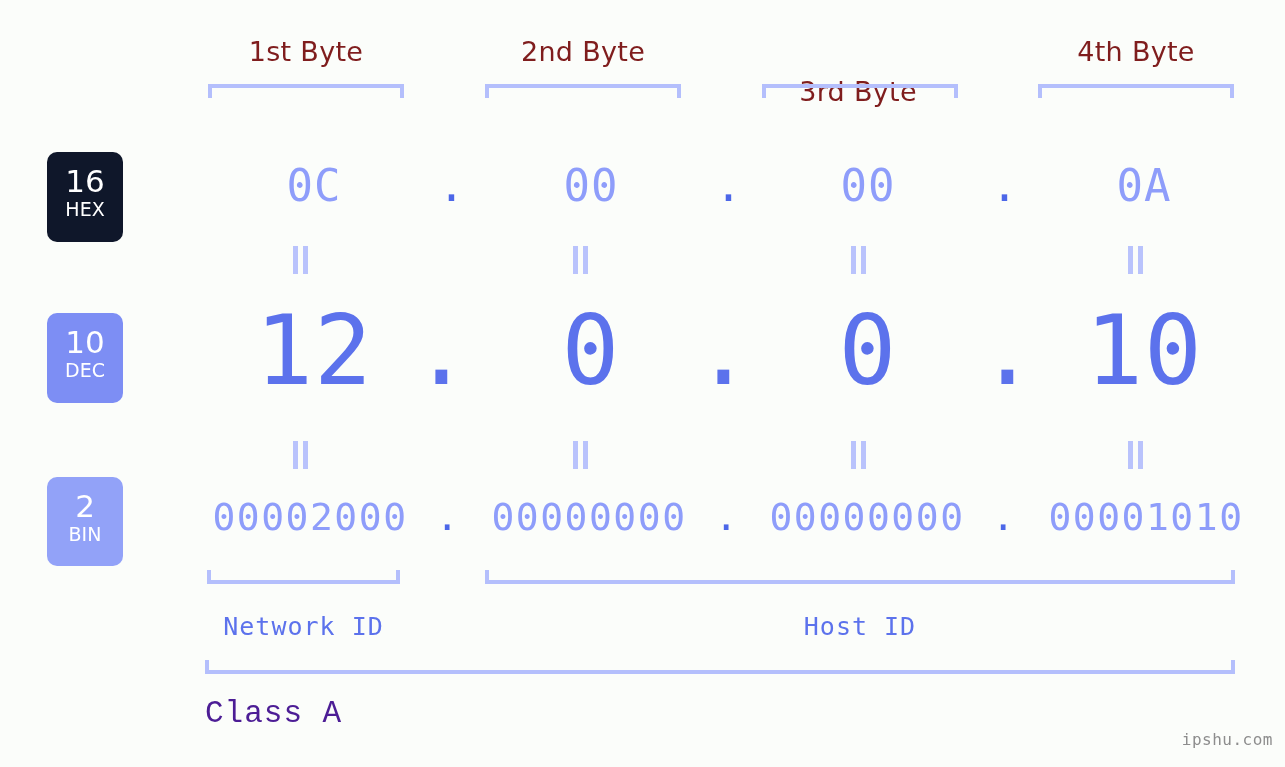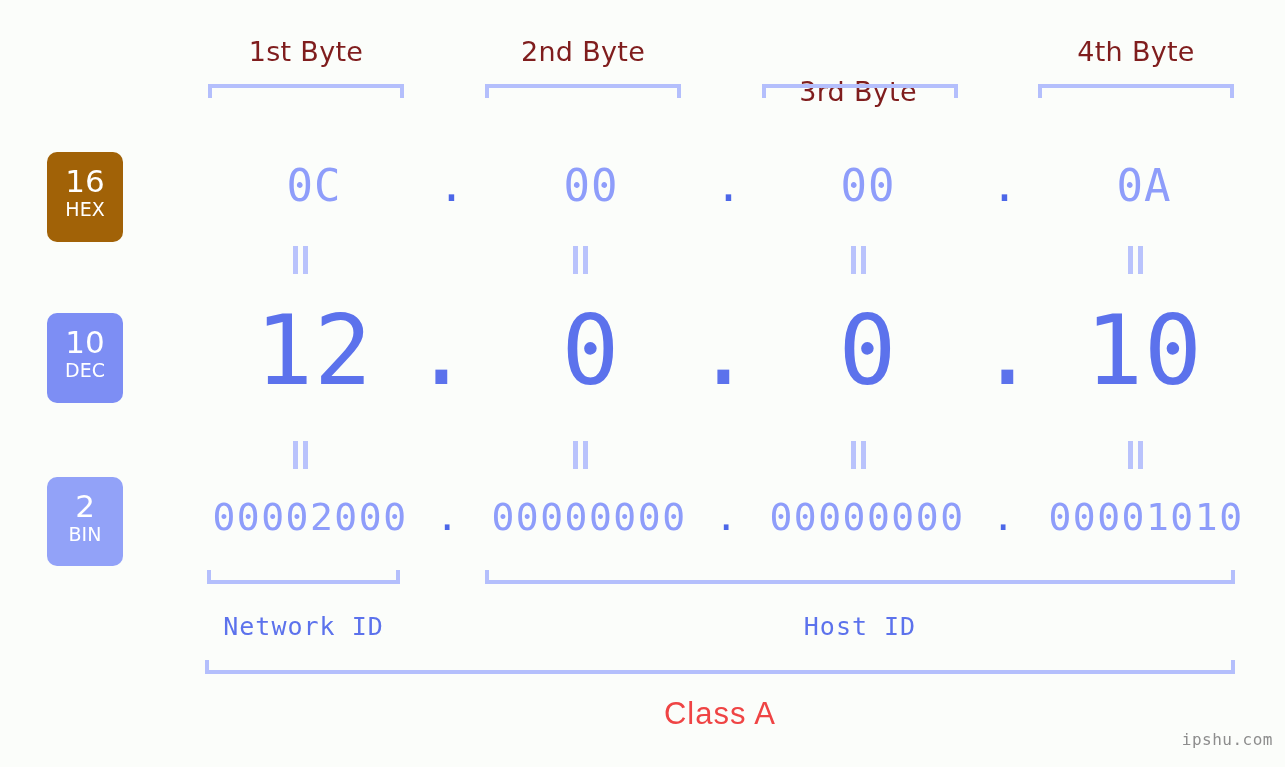--- a/index.html
+++ b/index.html
@@ -63,21 +63,21 @@
     font-size: 31px;
     line-height: 34px;
     font-weight: 400;
   }
   .badge .name {
     display: block;
     font-size: 19px;
     line-height: 22px;
     font-weight: 400;
   }
-  #badge-hex { top: 152px; height: 90px; padding-top: 12px; background: #a16207; }
+  #badge-hex { top: 152px; height: 90px; padding-top: 12px; background: #0f172a; }
   #badge-dec { top: 313px; height: 90px; padding-top: 12px; background: #7d8ef4; }
   #badge-bin { top: 477px; height: 89px; padding-top: 12px; background: #92a2f8; }
 
   
   .row {
     position: absolute;
     left: 8px;
     width: 1285px;
   }
   .cell {
@@ -150,24 +150,23 @@
     position: absolute;
     text-align: center;
     font-family: "DejaVu Sans Mono", monospace;
     font-size: 25px;
     color: #5c72ec;
     letter-spacing: 1px;
     white-space: nowrap;
   }
   .class-label {
     position: absolute;
-    text-align: center;
-    font-family: Liberation Sans, sans-serif;
+    font-family: Liberation Mono, monospace;
     font-size: 31px;
-    color: #ef4444;
+    color: #4c1d95;
     letter-spacing: 1px;
     white-space: nowrap;
   }
 
   
   #watermark {
     position: absolute;
     right: 12px;
     bottom: 18px;
     font-family: "DejaVu Sans Mono", monospace;

